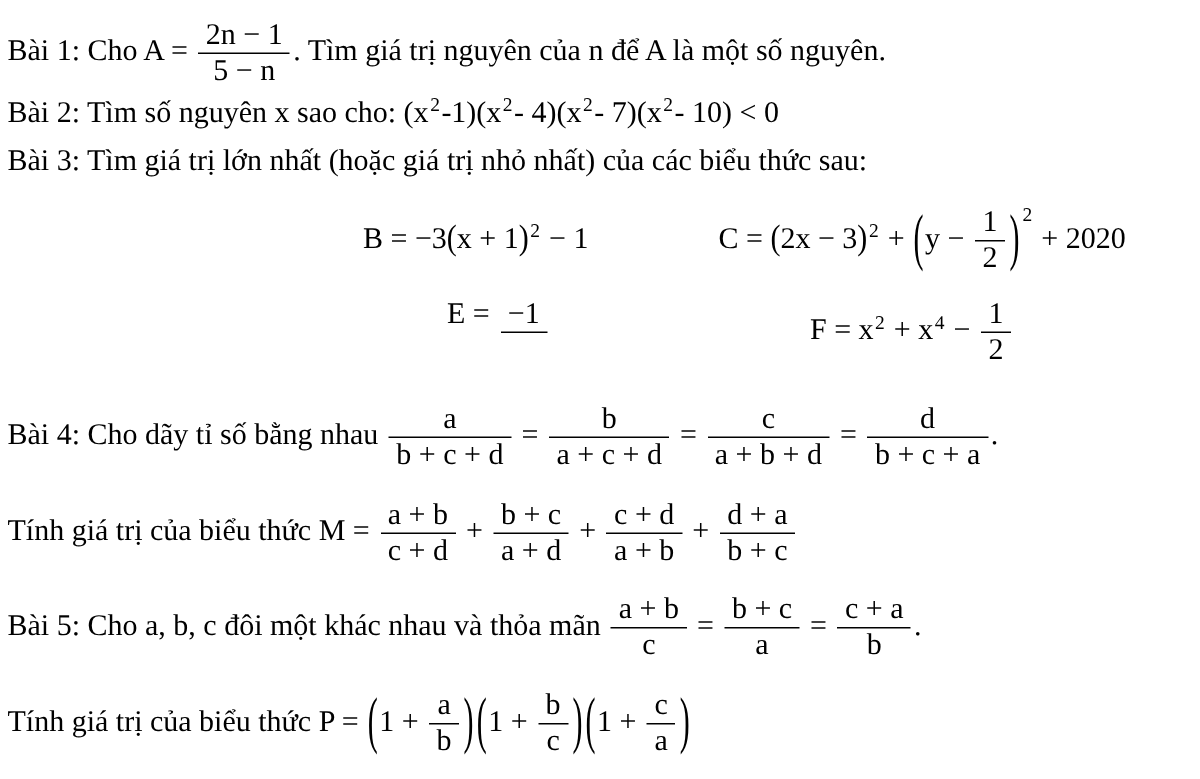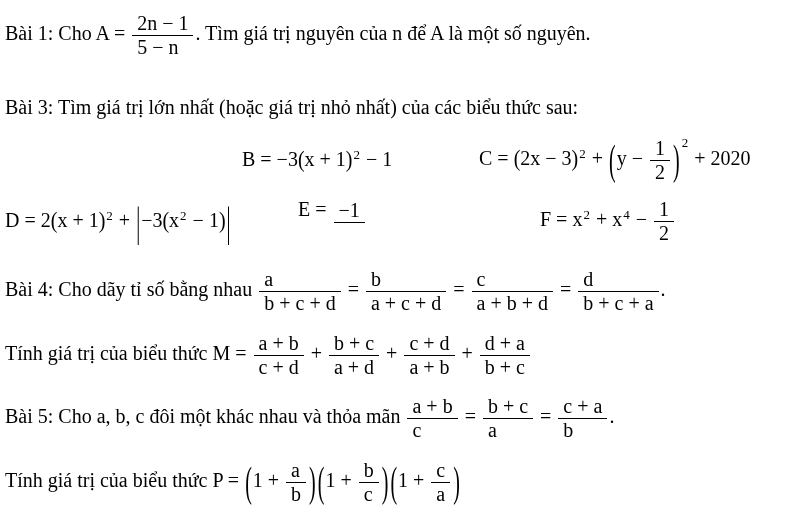--- a/index.html
+++ b/index.html
@@ -6,44 +6,44 @@
   body{
     width:800px;height:519px;background:#ffffff;color:#000000;
     font-family:"Liberation Serif","DejaVu Serif",serif;
     font-size:20px;position:relative;overflow:hidden;
   }
   .row{position:absolute;left:5px;white-space:normal}
   .row>span{white-space:pre}
   .label{font-weight:400}
   .math{white-space:pre}
   .expr{position:absolute;white-space:pre}
-  .frac{display:inline-block;vertical-align:middle;text-align:left;margin:0 2px}
+  .frac{display:inline-block;vertical-align:middle;text-align:center;margin:0 2px}
   .frac .num,.frac .den{display:block;line-height:21px;padding:0 5px}
   .frac .num{border-bottom:1.4px solid #000;padding-bottom:1px}
   .frac .den{padding-top:1px}
   .sup{font-size:13px;position:relative;top:-7px;display:inline-block;margin:0 1px}
   .sup.hi{top:-18px}
   .paren{display:inline-block}
   .paren.small{transform:scaleY(1.18)}
   .paren.big{transform:scaleY(2.1);vertical-align:middle;margin:0 1px}
 </style>
 </head>
 <body>
 
 <div class="page" style="position:absolute;inset:0">
 
   <div class="row" style="top:13px"><span class="label">Bài 1</span><span>: Cho </span><span class="math">A = <span class="frac"><span class="num">2n − 1</span><span class="den">5 − n</span></span></span><span>. Tìm giá trị nguyên của n để A là một số nguyên.</span></div>
 
+  <div class="row" style="top:64px"><span class="label">Bài 2:</span><span> Tìm số nguyên x sao cho: </span><span class="math">(x<span class="sup">2</span>-1)(x<span class="sup">2</span>- 4)(x<span class="sup">2</span>- 7)(x<span class="sup">2</span>- 10) &lt; 0</span></div>
 
   <div class="row" style="top:96px"><span class="label">Bài 3:</span><span> Tìm giá trị lớn nhất (hoặc giá trị nhỏ nhất) của các biểu thức sau:</span></div>
 
   <span class="expr math" style="left:242px;top:148px">B = −3<span class="paren small">(</span>x + 1<span class="paren small">)</span><span class="sup">2</span> − 1</span>
   <span class="expr math" style="left:479px;top:138px">C = <span class="paren small">(</span>2x − 3<span class="paren small">)</span><span class="sup">2</span> + <span class="paren big">(</span>y − <span class="frac"><span class="num">1</span><span class="den">2</span></span><span class="paren big">)</span><span class="sup hi">2</span> + 2020</span>
 
-  <span class="expr math" style="left:5px;top:209px">D = 2<span class="paren small">(</span>x + 1<span class="paren small">)</span><span class="sup">2</span> + <span class="paren big">|</span>−3<span class="paren small">(</span>x<span class="sup">2</span> − 1<span class="paren small">)</span><span class="paren big">|</span></span>
   <span class="expr math" style="left:298px;top:198px">E = <span class="frac"><span class="num">−1</span></span></span>
   <span class="expr math" style="left:540px;top:199px">F = x<span class="sup">2</span> + x<span class="sup">4</span> − <span class="frac"><span class="num">1</span><span class="den">2</span></span></span>
 
   <div class="row" style="top:269px"><span class="label">Bài 4:</span><span> Cho dãy tỉ số bằng nhau </span><span class="math"><span class="frac"><span class="num">a</span><span class="den">b + c + d</span></span> = <span class="frac"><span class="num">b</span><span class="den">a + c + d</span></span> = <span class="frac"><span class="num">c</span><span class="den">a + b + d</span></span> = <span class="frac"><span class="num">d</span><span class="den">b + c + a</span></span></span><span>.</span></div>
 
   <div class="row" style="top:333px"><span>Tính giá trị của biểu thức </span><span class="math">M = <span class="frac"><span class="num">a + b</span><span class="den">c + d</span></span> + <span class="frac"><span class="num">b + c</span><span class="den">a + d</span></span> + <span class="frac"><span class="num">c + d</span><span class="den">a + b</span></span> + <span class="frac"><span class="num">d + a</span><span class="den">b + c</span></span></span></div>
 
   <div class="row" style="top:396px"><span class="label">Bài 5:</span><span> Cho a, b, c đôi một khác nhau và thỏa mãn </span><span class="math"><span class="frac"><span class="num">a + b</span><span class="den">c</span></span> = <span class="frac"><span class="num">b + c</span><span class="den">a</span></span> = <span class="frac"><span class="num">c + a</span><span class="den">b</span></span></span><span>.</span></div>
 
   <div class="row" style="top:460px"><span>Tính giá trị của biểu thức </span><span class="math">P = <span class="paren big">(</span>1 + <span class="frac"><span class="num">a</span><span class="den">b</span></span><span class="paren big">)</span><span class="paren big">(</span>1 + <span class="frac"><span class="num">b</span><span class="den">c</span></span><span class="paren big">)</span><span class="paren big">(</span>1 + <span class="frac"><span class="num">c</span><span class="den">a</span></span><span class="paren big">)</span></span></div>

